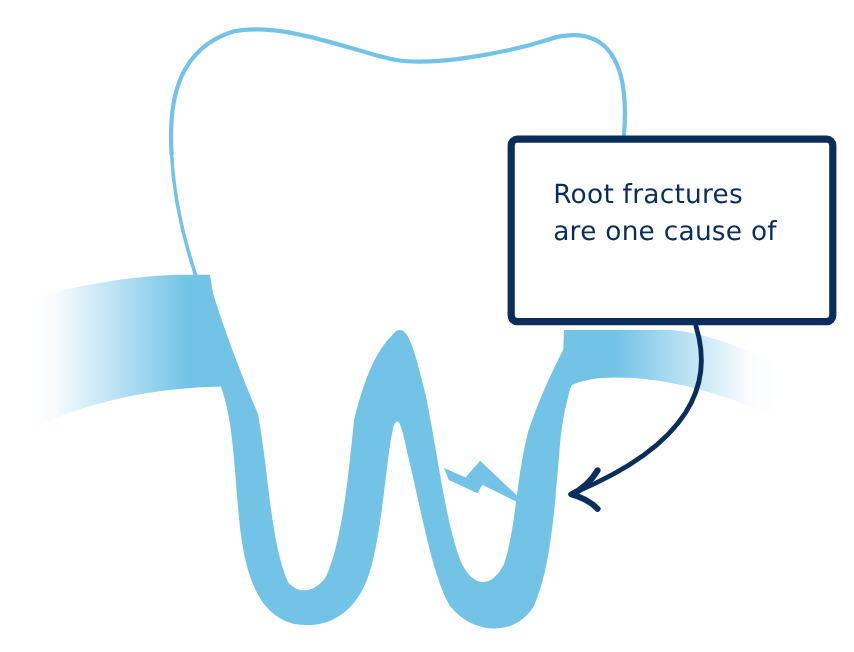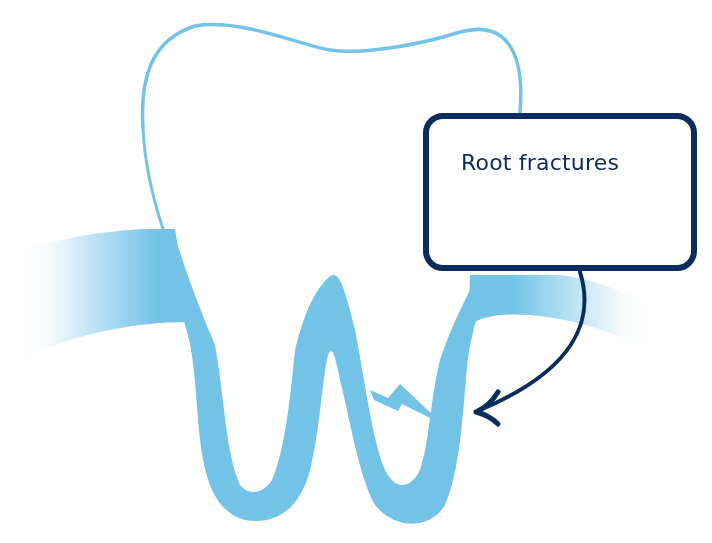--- a/index.html
+++ b/index.html
@@ -1,20 +1,20 @@
 <!DOCTYPE html>
 <html><head>
   <meta charset="utf-8">
   <style>
     html, body { margin: 0; padding: 0; background: #ffffff; }
     body { width: 712px; height: 543px; position: relative; overflow: hidden; font-family: "DejaVu Sans", sans-serif; }
     #scene { position: absolute; left: 0; top: 0; width: 712px; height: 543px; }
     .callout {
       position: absolute; left: 423px; top: 113px; width: 274px; height: 158px;
-      box-sizing: border-box; border: 6px solid #0b2d5b; border-radius: 20px; background: #ffffff;
+      box-sizing: border-box; border: 6px solid #0b2d5b; border-radius: 8px; background: #ffffff;
     }
     .callout-text {
       position: absolute; left: 32px; top: 28px; margin: 0;
       color: #0b2d5b; font-size: 22px; line-height: 31px; font-family: "DejaVu Sans", sans-serif;
       letter-spacing: 0.2px;
     }
     .callout-text span { display: block; white-space: nowrap; }
   </style>
 </head>
 <body>
@@ -68,14 +68,15 @@
 
   <path d="M 370 390 L 388 398 L 400 384 L 432 414 L 430 418 L 402 404 L 398 411 L 374 400 Z" fill="#73c3e7"></path>
 
   <path d="M 580 272 C 595 320, 575 370, 480 410" fill="none" stroke="#0b2d5b" stroke-width="4" stroke-linecap="round"></path>
   <path d="M 498 392 C 492 402, 485 408, 476 412 C 484 414, 492 418, 498 424" fill="none" stroke="#0b2d5b" stroke-width="5" stroke-linecap="round" stroke-linejoin="round"></path>
 </svg>
 
 <div class="callout">
   <p class="callout-text">
     <span>Root fractures</span>
+    <span>are one cause of</span>
   </p>
 </div>
 
 </body></html>

